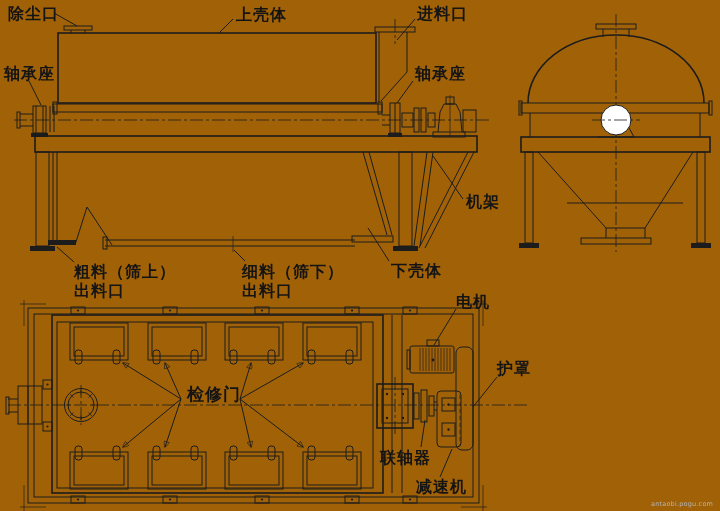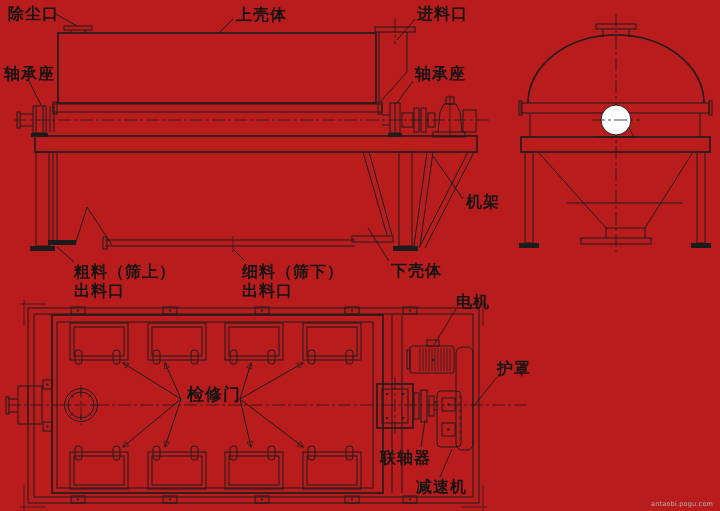--- a/index.html
+++ b/index.html
@@ -1,16 +1,16 @@
 <!DOCTYPE html>
 <html><head>
 <meta charset="utf-8">
 <style>
   html,body{margin:0;padding:0;background:#ffffff;}
-  .stage{position:relative;width:720px;height:511px;background:#b91c1c;overflow:hidden;
+  .stage{position:relative;width:720px;height:511px;background:#a16207;overflow:hidden;
          font-family:"DejaVu Sans",sans-serif;}
   svg{display:block;}
   svg rect, svg path, svg line, svg circle, svg polyline{stroke:#1c1c1c;fill:none;stroke-width:1;}
   svg .thk{stroke-width:1.6;}
   svg .thin{stroke-width:0.7;}
   svg .cl{stroke-width:0.8;stroke-dasharray:13 3 3 3;}
   svg .dsh{stroke-width:0.7;stroke-dasharray:4 3;}
   svg .dark{fill:#1c1c1c;stroke:none;}
   svg .wht{fill:#ffffff;}
   svg text{stroke:none;fill:#141414;font-family:"DejaVu Sans",sans-serif;

